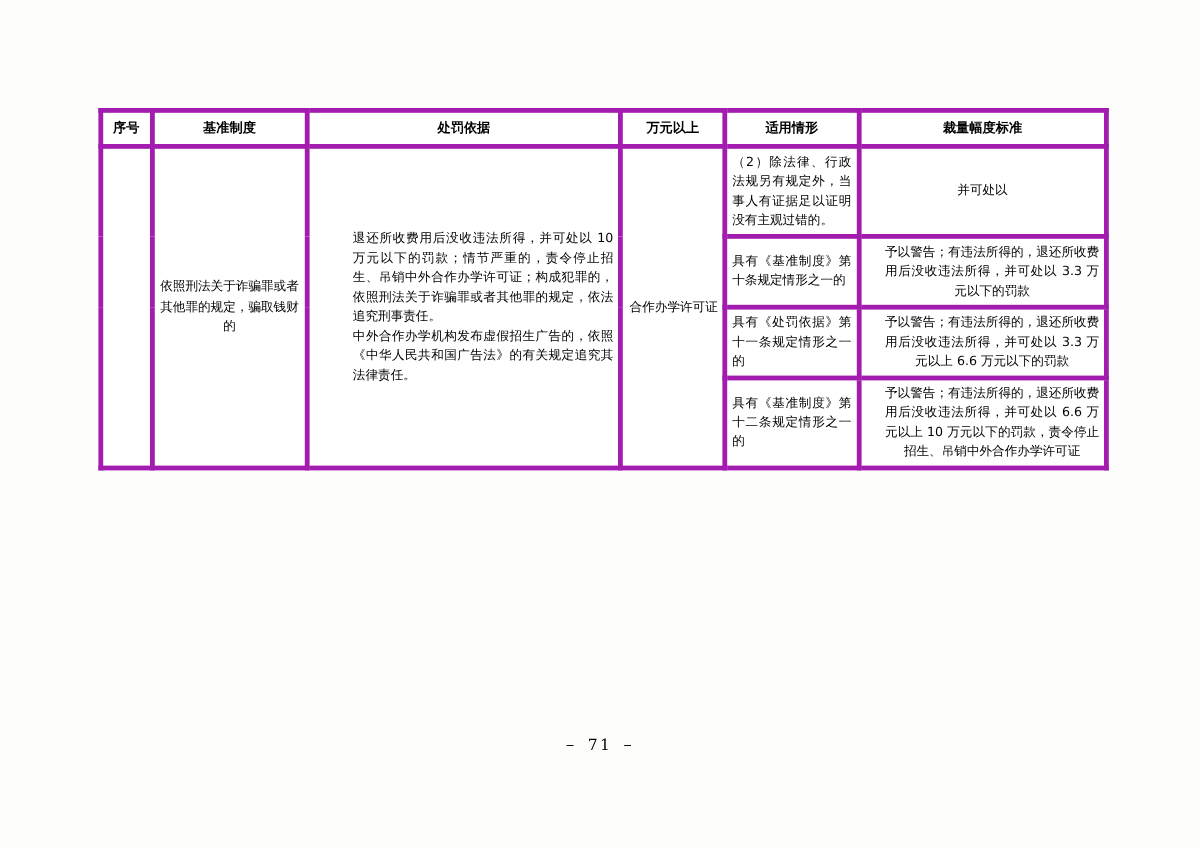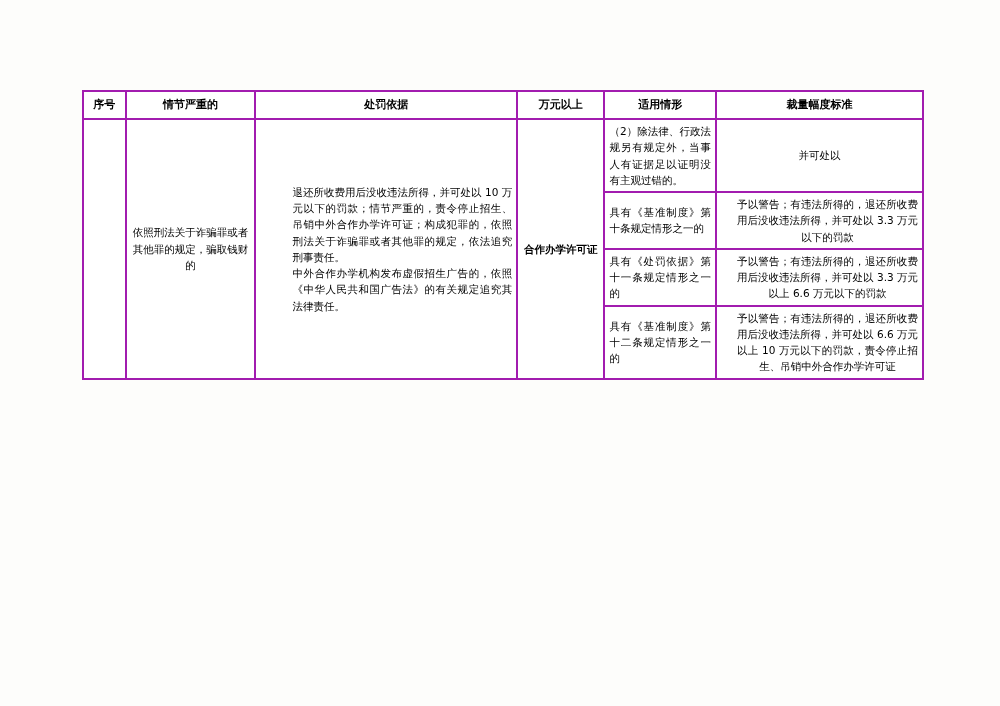--- a/index.html
+++ b/index.html
@@ -30,21 +30,21 @@
     width: 842px;
   }
   table.penalty {
     border-collapse: collapse;
     width: 842px;
     table-layout: fixed;
     background: #ffffff;
   }
   table.penalty th,
   table.penalty td {
-    border: 2px solid #a21caf;
+    border: 4px solid #a21caf;
     padding: 3px 4px;
     vertical-align: middle;
     font-size: 10.5px;
     line-height: 1.55;
     font-family: "DejaVu Sans", "Liberation Sans", sans-serif;
   }
   table.penalty thead th {
     text-align: center;
     font-weight: bold;
     font-size: 11px;
@@ -64,25 +64,24 @@
   .cell-act {
     text-align: center;
     line-height: 1.8;
   }
   .cell-basis {
     text-align: justify;
     line-height: 1.75;
     padding: 6px 6px;
   }
   .cell-kind {
-    text-align: center;
+    text-align: right;
     line-height: 1.75;
     padding: 6px 5px;
     vertical-align: top;
-    font-weight: bold;
   }
   .cell-case {
     text-align: justify;
     text-align-last: left;
     line-height: 1.7;
     padding: 6px 5px;
   }
   .cell-std {
     text-align: center;
     line-height: 1.7;
@@ -115,21 +114,21 @@
         <col class="col-no">
         <col class="col-act">
         <col class="col-basis">
         <col class="col-kind">
         <col class="col-case">
         <col class="col-std">
       </colgroup>
       <thead>
         <tr>
           <th>序号</th>
-          <th>情节严重的</th>
+          <th>基准制度</th>
           <th>处罚依据</th>
           <th>万元以上</th>
           <th>适用情形</th>
           <th>裁量幅度标准</th>
         </tr>
       </thead>
       <tbody>
         <tr>
           <td class="c-center" rowspan="4"></td>
           <td class="cell-act" rowspan="4">依照刑法关于诈骗罪或者其他罪的规定，骗取钱财的</td>
@@ -148,14 +147,15 @@
           <td class="cell-std just">予以警告；有违法所得的，退还所收费用后没收违法所得，并可处以 3.3 万元以上 6.6 万元以下的罚款</td>
         </tr>
         <tr>
           <td class="cell-case">具有《基准制度》第十二条规定情形之一的</td>
           <td class="cell-std just">予以警告；有违法所得的，退还所收费用后没收违法所得，并可处以 6.6 万元以上 10 万元以下的罚款，责令停止招生、吊销中外合作办学许可证</td>
         </tr>
       </tbody>
     </table>
   </div>
 
+  <div class="footer">－ 71 －</div>
 
 </div>
 
 </body></html>

